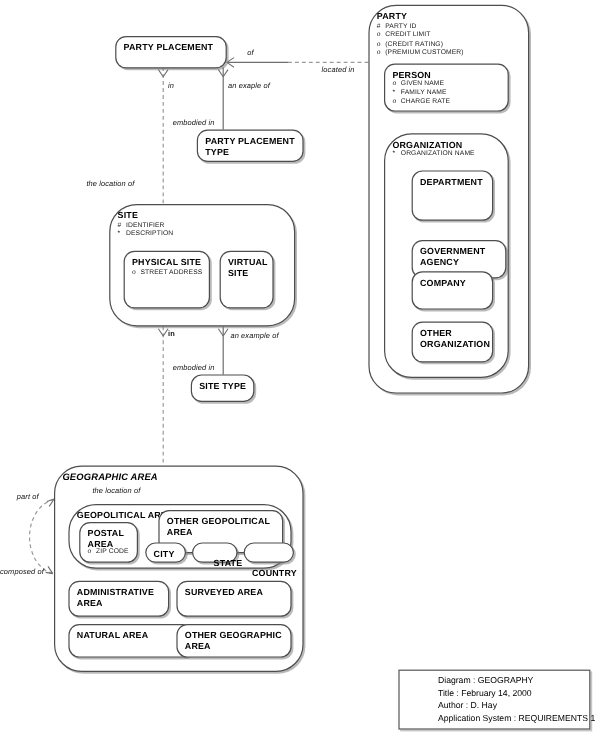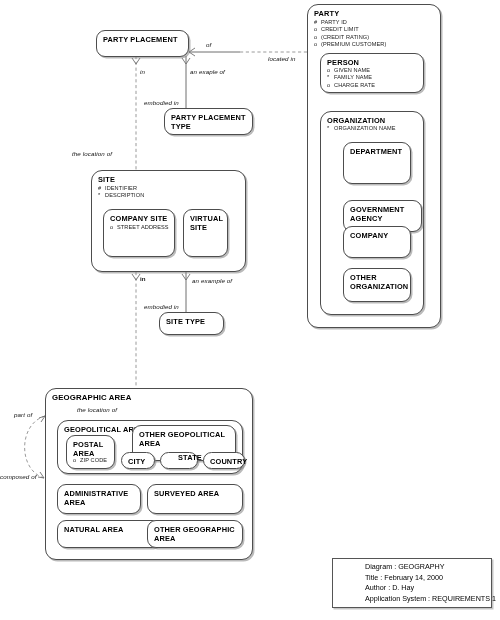--- a/index.html
+++ b/index.html
@@ -22,36 +22,37 @@
 
   
   .entity {
     position: absolute;
     box-sizing: border-box;
     border: 1px solid #4d4d4d;
     border-radius: 9px;
     background: #ffffff;
     box-shadow: 1.5px 1.5px 0 rgba(130,130,130,0.55);
   }
-  .entity.soft { border-radius: 11px; }
+  .entity.soft { border-radius: 23px; }
 
   .ename {
     position: absolute;
     left: 6px;
     top: 4px;
     font-size: 7.4px;
     font-weight: bold;
     letter-spacing: 0.15px;
     color: #000;
     line-height: 9.2px;
     white-space: pre-line;
   }
   .ename.big {
     font-size: 7.8px;
     line-height: 9.6px;
+    font-style: italic;
   }
   .attrs {
     position: absolute;
     left: 6px;
     font-size: 5.6px;
     color: #1a1a1a;
     line-height: 7.4px;
     letter-spacing: 0.1px;
     white-space: nowrap;
   }
@@ -176,35 +177,35 @@
     <div class="attrs" style="top:14px;">
       <div>
         <span class="mk">#</span><span>IDENTIFIER</span>
       </div>
       <div>
         <span class="mk">*</span><span>DESCRIPTION</span>
       </div>
     </div>
 
     <div class="entity" style="left:11px; top:38px; width:72px; height:48px;">
-      <div class="ename">COMPANY SITE</div>
+      <div class="ename">PHYSICAL SITE</div>
       <div class="attrs" style="top:14px;">
         <div>
           <span class="mk">o</span><span>STREET ADDRESS</span>
         </div>
       </div>
     </div>
 
     <div class="entity" style="left:91px; top:38px; width:45px; height:48px;">
       <div class="ename">VIRTUAL
 SITE</div>
     </div>
   </div>
 
-  <div class="entity" style="left:159px; top:312px; width:65px; height:23px;">
+  <div class="entity" style="left:159px; top:312px; width:53px; height:23px;">
     <div class="ename">SITE TYPE</div>
   </div>
 
   <div class="entity soft" style="left:307px; top:4px; width:134px; height:324px;">
     <div class="ename">PARTY</div>
     <div class="attrs" style="top:14px;">
       <div>
         <span class="mk">#</span><span>PARTY ID</span>
       </div>
       <div>
@@ -276,24 +277,24 @@
 
       <div class="entity" style="left:74px; top:4px; width:104px; height:36px;">
         <div class="ename">OTHER GEOPOLITICAL
 AREA</div>
       </div>
 
       <div class="entity" style="left:63px; top:31px; width:34px; height:17px;">
         <div class="ename" style="top:4px;">CITY</div>
       </div>
       <div class="entity" style="left:102px; top:31px; width:38px; height:17px;">
-        <div class="ename" style="top:0;padding-left:11px;">STATE</div>
+        <div class="ename" style="top:12px;padding-left:11px;">STATE</div>
       </div>
       <div class="entity" style="left:145px; top:31px; width:42px; height:17px;">
-        <div class="ename" style="top:4px;">COUNTRY</div>
+        <div class="ename" style="top:20px;">COUNTRY</div>
       </div>
     </div>
 
     <div class="entity" style="left:11px; top:95px; width:84px; height:30px;">
       <div class="ename">ADMINISTRATIVE
 AREA</div>
     </div>
     <div class="entity" style="left:101px; top:95px; width:96px; height:30px;">
       <div class="ename">SURVEYED AREA</div>
     </div>

